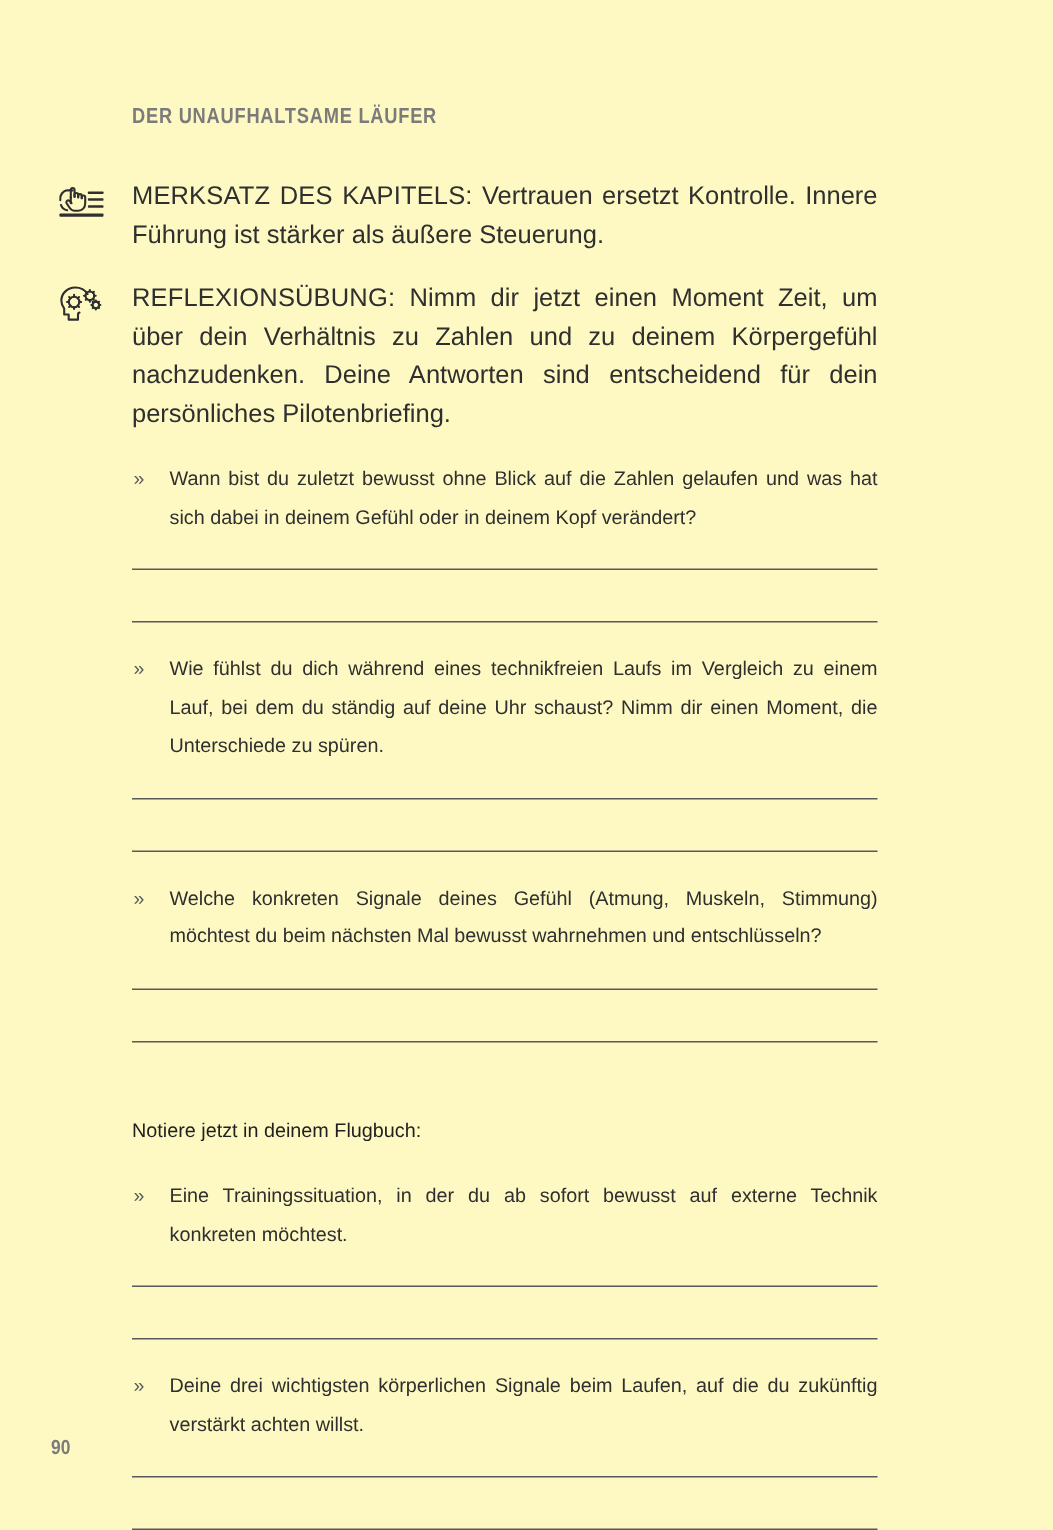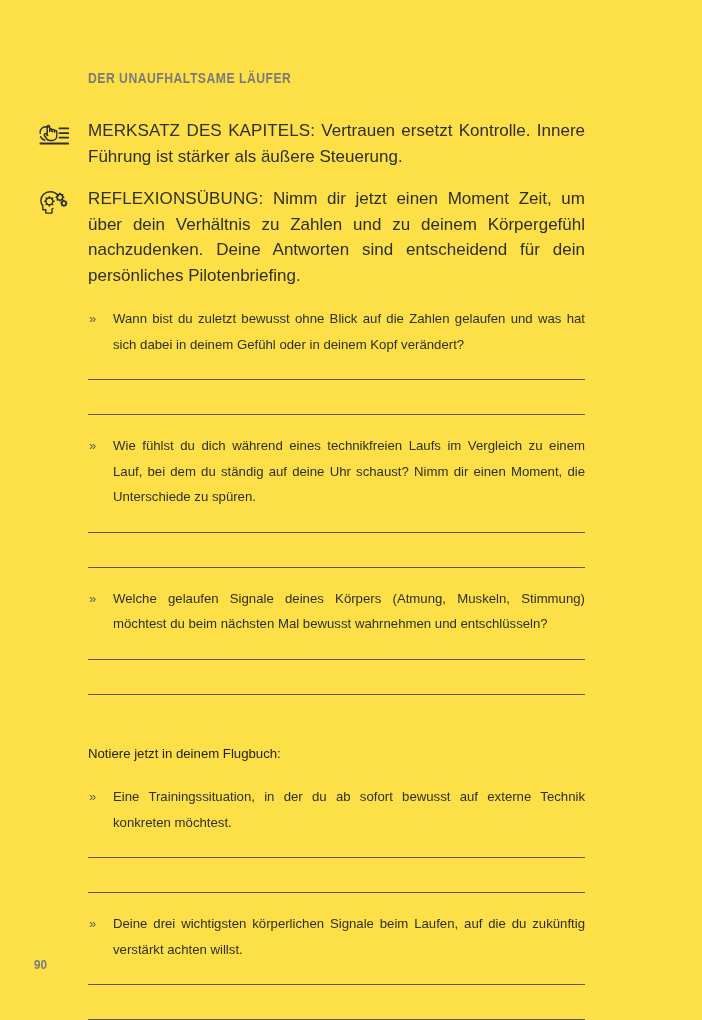--- a/index.html
+++ b/index.html
@@ -4,21 +4,21 @@
 <style>
   html, body {
     margin: 0;
     padding: 0;
     background: #ffffff;
   }
   .page {
     position: relative;
     width: 702px;
     height: 1020px;
-    background: #fde047;
+    background: #fef9c3;
     font-family: "Liberation Sans", sans-serif;
     color: #2b2b2b;
     overflow: hidden;
   }
 
   
   .chapter-header {
     position: absolute;
     left: 88px;
     top: 70px;
@@ -191,21 +191,21 @@
       </div>
       <div class="rules">
         <div class="rule"></div>
         <div class="rule"></div>
       </div>
     </div>
 
     <div class="bullet-block">
       <div class="bullet">
         <span class="bullet-marker">»</span>
-        <span class="bullet-text">Welche gelaufen Signale deines Körpers (Atmung, Muskeln, Stimmung) möchtest du beim nächsten Mal bewusst wahrnehmen und entschlüsseln?</span>
+        <span class="bullet-text">Welche konkreten Signale deines Gefühl (Atmung, Muskeln, Stimmung) möchtest du beim nächsten Mal bewusst wahrnehmen und entschlüsseln?</span>
       </div>
       <div class="rules">
         <div class="rule"></div>
         <div class="rule"></div>
       </div>
     </div>
 
     <div class="subheading">Notiere jetzt in deinem Flugbuch:</div>
 
     <div class="bullet-block">

